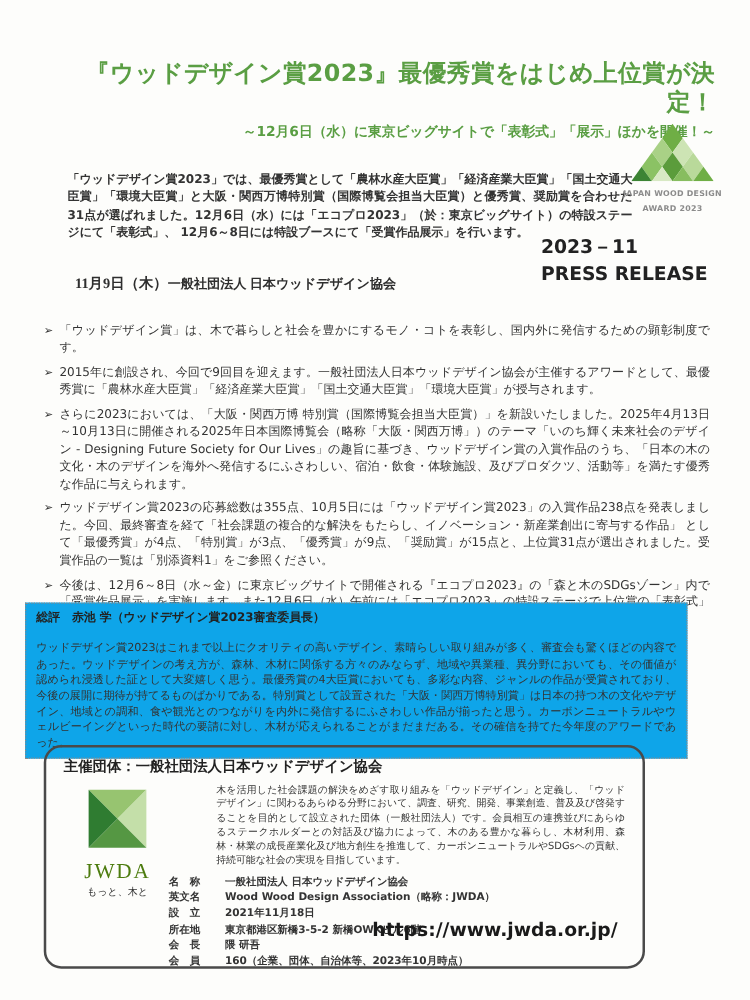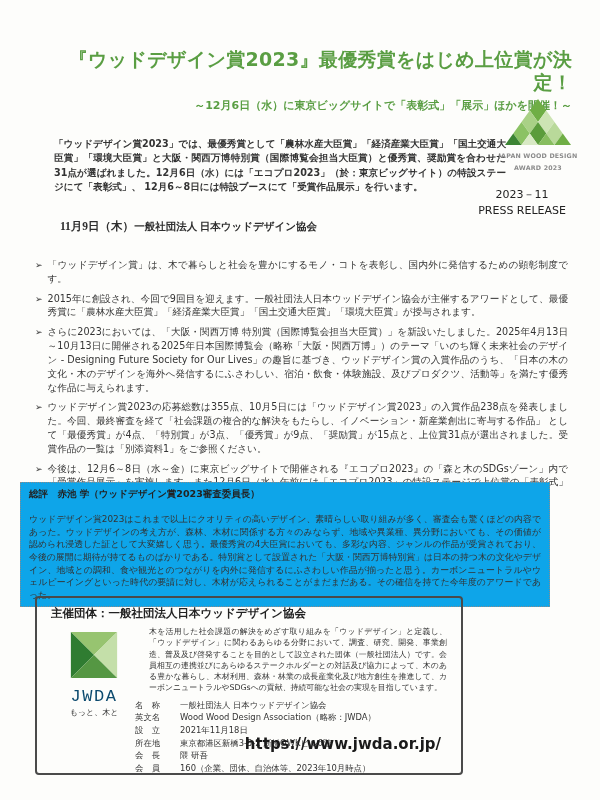--- a/index.html
+++ b/index.html
@@ -11,45 +11,45 @@
   .masthead{position:absolute;left:38px;top:48px;width:534px;text-align:right;}
   .title{margin:0;font-size:19px;font-weight:bold;color:#5a9e43;letter-spacing:.3px;line-height:1.2;}
   .subtitle{margin-top:4px;font-size:11px;font-weight:bold;color:#5a9e43;}
   
   .lead{position:absolute;left:38px;top:121px;width:452px;margin:16px;
         font-size:9.6px;line-height:1.5;font-weight:600;text-align:justify;color:#333;}
   
   .award-logo{position:absolute;left:497px;top:99px;width:82px;text-align:center;}
   .award-caption{font-size:6.3px;color:#8b8b8b;line-height:1.4;margin-top:3px;letter-spacing:.2px;font-weight:600;}
   
-  .issue{position:absolute;right:34px;top:187px;text-align:center;font-weight:normal;font-size:11px;line-height:1.45;color:#222;}
+  .issue{position:absolute;right:34px;top:187px;text-align:left;font-weight:bold;font-size:15px;line-height:1.45;color:#222;}
   
   .dateline{position:absolute;left:38px;right:34px;top:219px;display:flex;align-items:baseline;font-family:Liberation Serif, serif;}
   .date{font-size:11.5px;font-weight:bold;margin-left:22px;}
   .orgname{font-size:10.5px;font-weight:bold;}
   
   .bullets{position:absolute;left:35px;top:258px;width:533px;margin:0;padding:0;list-style:none;}
   .bullet{display:flex;gap:5px;margin-bottom:6px;font-size:9.6px;line-height:1.44;text-align:justify;color:#333;}
   .marker{flex:0 0 auto;font-size:9px;padding-top:1px;color:#333;}
   
   .review{position:absolute;left:20px;top:482px;width:530px;min-height:84px;box-sizing:border-box;
           border:1px dotted #8a8a8a;padding:5px 8px;background:#0ea5e9;}
   .review-heading{font-size:9.5px;font-weight:bold;color:#222;}
   .review-body{font-size:8.9px;line-height:1.42;text-align:justify;margin-top:12px;color:#333;}
   
-  .organizer{position:absolute;left:35px;top:596px;width:428px;height:179px;box-sizing:border-box;
-             border:2px solid #4a4a4a;border-radius:4px;padding:8px 14px 6px;}
+  .organizer{position:absolute;left:35px;top:596px;width:481px;height:179px;box-sizing:border-box;
+             border:2px solid #4a4a4a;border-radius:14px;padding:8px 14px 6px;}
   .org-heading{font-size:11.5px;font-weight:bold;color:#222;}
   .org-row{display:flex;gap:12px;margin-top:5px;}
   .jwda-col{flex:0 0 86px;text-align:center;padding-top:3px;}
-  .jwda-name{font-family:Liberation Mono, monospace;font-size:17px;letter-spacing:1.5px;color:#0c4a6e;margin-top:2px;}
+  .jwda-name{font-family:Liberation Serif, serif;font-size:17px;letter-spacing:1.5px;color:#4d7c0f;margin-top:2px;}
   .jwda-tag{font-size:8px;color:#333;margin-top:1px;}
   .org-main{flex:1;}
-  .org-desc{font-size:7.9px;line-height:1.43;text-align:justify;color:#333;}
-  .org-details{margin-top:5px;margin-left:-14px;font-size:8.4px;line-height:1.5;color:#333;}
+  .org-desc{font-size:7.9px;line-height:1.43;text-align:justify;color:#333;margin-left:24px;}
+  .org-details{margin-top:5px;margin-left:-14px;font-size:8.4px;line-height:1.5;color:#333;font-weight:bold;}
   .drow{display:flex;gap:9px;}
   .dlabel{flex:0 0 36px;white-space:pre;}
   .org-url{position:absolute;right:20px;bottom:20px;font-size:15px;font-weight:bold;color:#1a1a1a;text-decoration:none;}
 </style>
 </head>
 <body>
 
 <div class="page">
 
   <header class="masthead">

